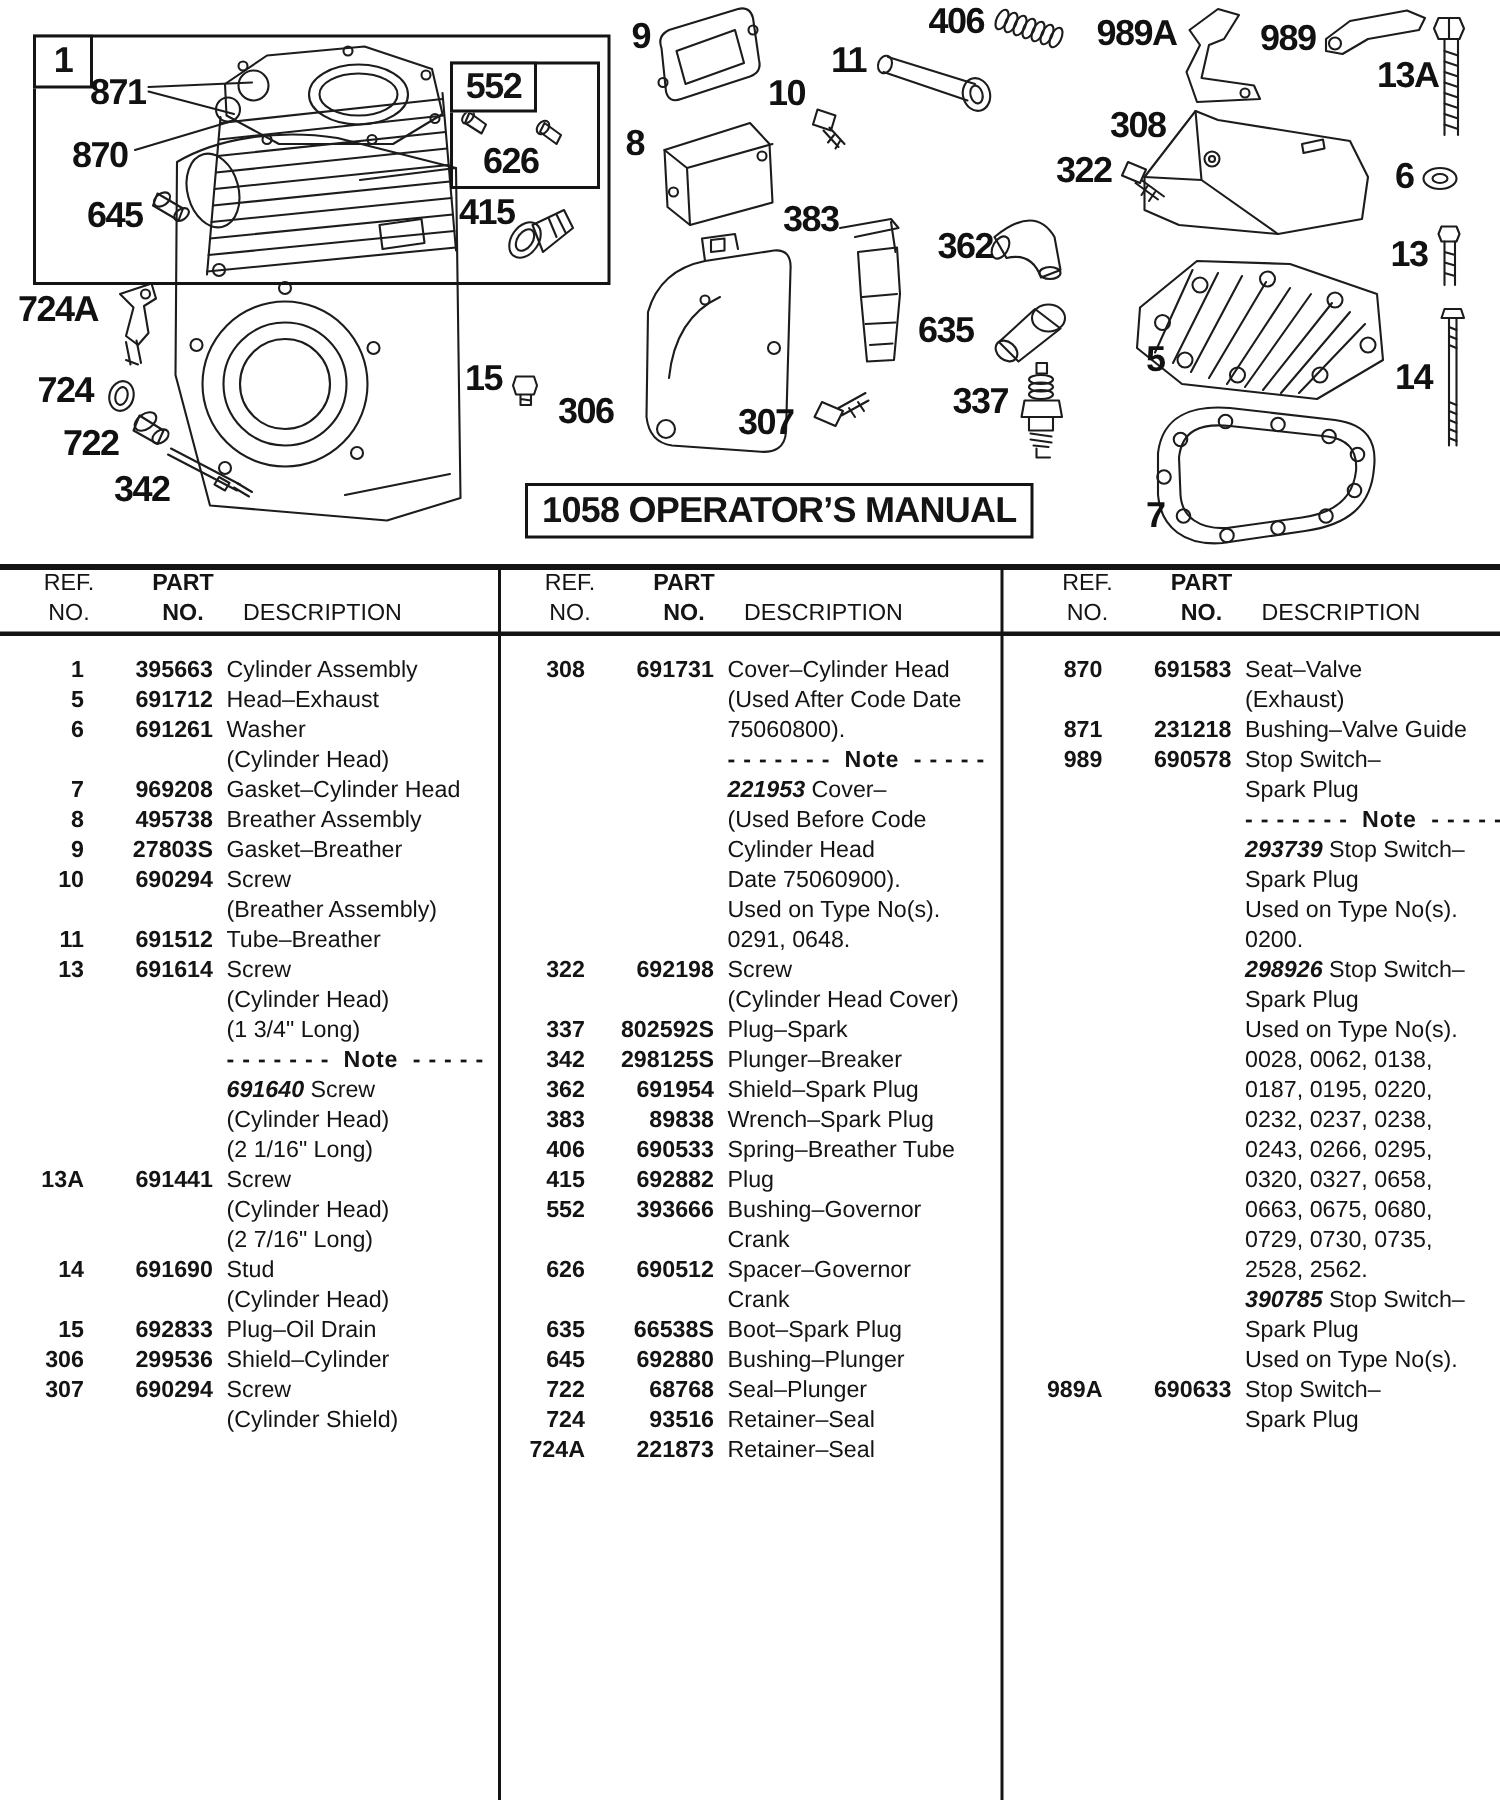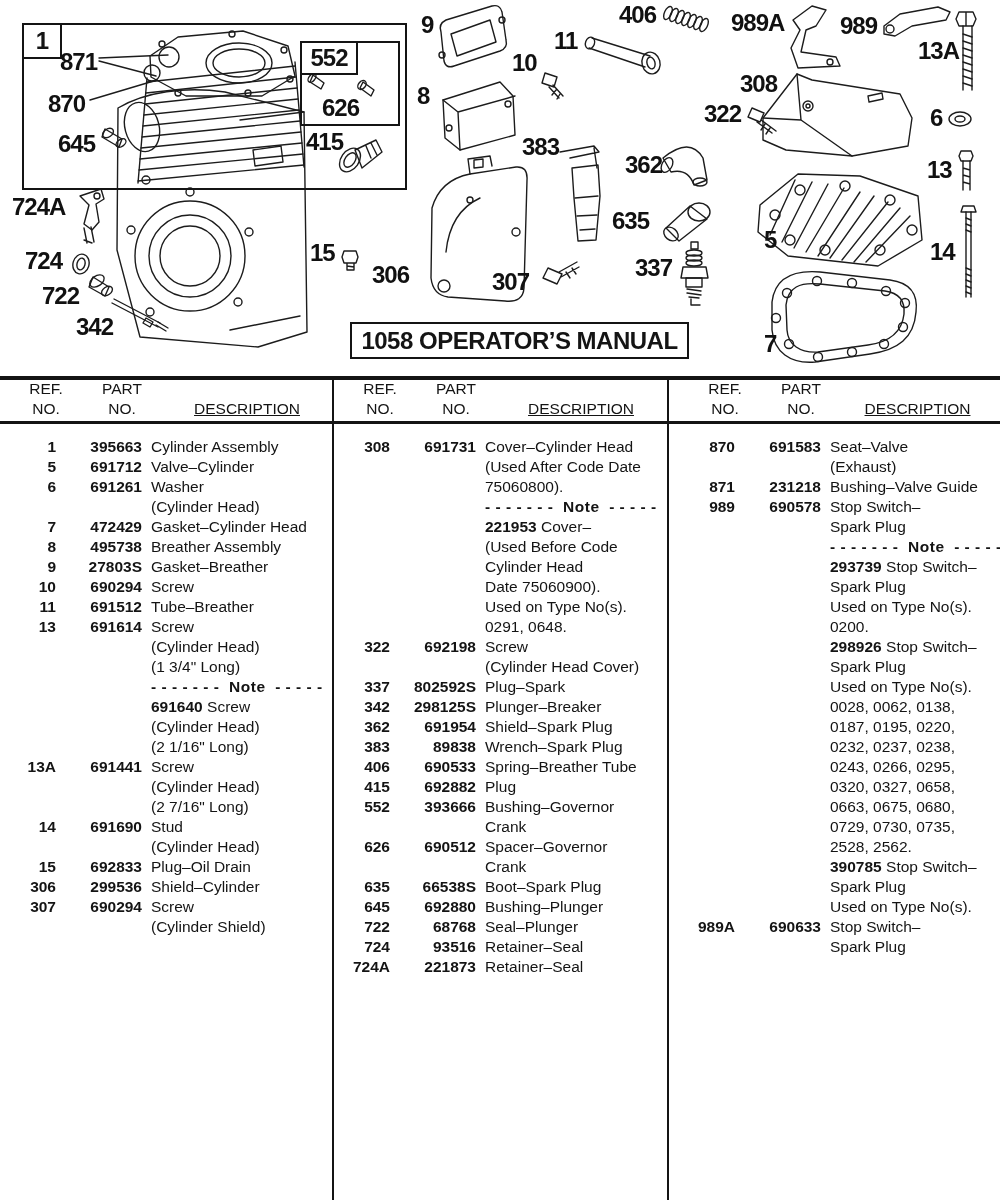--- a/index.html
+++ b/index.html
@@ -23,28 +23,28 @@
     position:absolute;border:2px solid #141414;display:flex;align-items:center;justify-content:center;
     font-weight:700;font-size:24px;letter-spacing:-0.5px;white-space:nowrap;
   }
   
   .rule{position:absolute;background:#141414;}
   .vline{position:absolute;background:#141414;width:2px;}
   .thead{position:absolute;top:380px;height:41px;font-size:15.5px;}
   .thead .hgrid{display:grid;grid-template-rows:20px 20px;}
   .hrow{display:flex;}
   .hc1{width:72px;text-align:center;}
-  .hc2{width:80px;text-align:center;}
-  .hc3{flex:1;text-align:center;text-decoration:underline;}
+  .hc2{width:80px;text-align:center;font-weight:bold;}
+  .hc3{flex:1;}
   .tcol{position:absolute;top:424px;padding-top:13px;font-size:15.5px;}
   .tline{display:flex;height:20px;line-height:20px;white-space:pre;}
   .tline .ref{width:46px;text-align:right;font-weight:700;flex:none;}
   .tline .part{width:86px;text-align:right;font-weight:700;flex:none;}
   .tline .desc{margin-left:9px;}
-  .tline .desc b{font-weight:700;}
+  .tline .desc b{font-weight:700;font-style:italic;}
   .tline .desc.note{font-weight:700;letter-spacing:0.5px;}
 </style>
 </head>
 <body>
 
 <div id="diagram">
 
   <svg width="1000" height="377" viewBox="0 0 1000 377">
     <g stroke="#1c1c1c" fill="none" stroke-width="1.4" stroke-linejoin="round" stroke-linecap="round">
 
@@ -318,27 +318,28 @@
     <div class="hrow">
         <span class="hc1">NO.</span>
         <span class="hc2">NO.</span>
         <span class="hc3">DESCRIPTION</span>
       </div>
   </div>
 </div>
 
 <div class="tcol" id="col0" style="left:10px;width:320px;">
     <div class="tline"><span class="ref">1</span><span class="part">395663</span><span class="desc">Cylinder Assembly</span></div>
-    <div class="tline"><span class="ref">5</span><span class="part">691712</span><span class="desc">Valve–Cylinder</span></div>
+    <div class="tline"><span class="ref">5</span><span class="part">691712</span><span class="desc">Head–Exhaust</span></div>
     <div class="tline"><span class="ref">6</span><span class="part">691261</span><span class="desc">Washer</span></div>
     <div class="tline"><span class="ref"></span><span class="part"></span><span class="desc">(Cylinder Head)</span></div>
-    <div class="tline"><span class="ref">7</span><span class="part">472429</span><span class="desc">Gasket–Cylinder Head</span></div>
+    <div class="tline"><span class="ref">7</span><span class="part">969208</span><span class="desc">Gasket–Cylinder Head</span></div>
     <div class="tline"><span class="ref">8</span><span class="part">495738</span><span class="desc">Breather Assembly</span></div>
     <div class="tline"><span class="ref">9</span><span class="part">27803S</span><span class="desc">Gasket–Breather</span></div>
     <div class="tline"><span class="ref">10</span><span class="part">690294</span><span class="desc">Screw</span></div>
+    <div class="tline"><span class="ref"></span><span class="part"></span><span class="desc">(Breather Assembly)</span></div>
     <div class="tline"><span class="ref">11</span><span class="part">691512</span><span class="desc">Tube–Breather</span></div>
     <div class="tline"><span class="ref">13</span><span class="part">691614</span><span class="desc">Screw</span></div>
     <div class="tline"><span class="ref"></span><span class="part"></span><span class="desc">(Cylinder Head)</span></div>
     <div class="tline"><span class="ref"></span><span class="part"></span><span class="desc">(1 3/4" Long)</span></div>
     <div class="tline"><span class="ref"></span><span class="part"></span><span class="desc note">- - - - - - -  Note  - - - - -</span></div>
     <div class="tline"><span class="ref"></span><span class="part"></span><span class="desc"><b>691640</b> Screw</span></div>
     <div class="tline"><span class="ref"></span><span class="part"></span><span class="desc">(Cylinder Head)</span></div>
     <div class="tline"><span class="ref"></span><span class="part"></span><span class="desc">(2 1/16" Long)</span></div>
     <div class="tline"><span class="ref">13A</span><span class="part">691441</span><span class="desc">Screw</span></div>
     <div class="tline"><span class="ref"></span><span class="part"></span><span class="desc">(Cylinder Head)</span></div>

